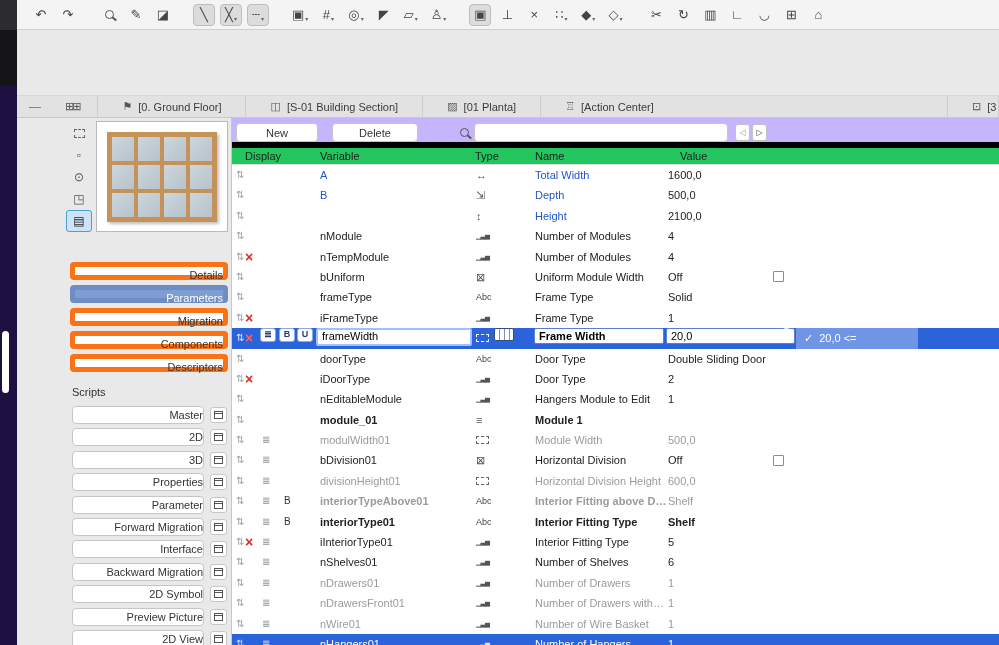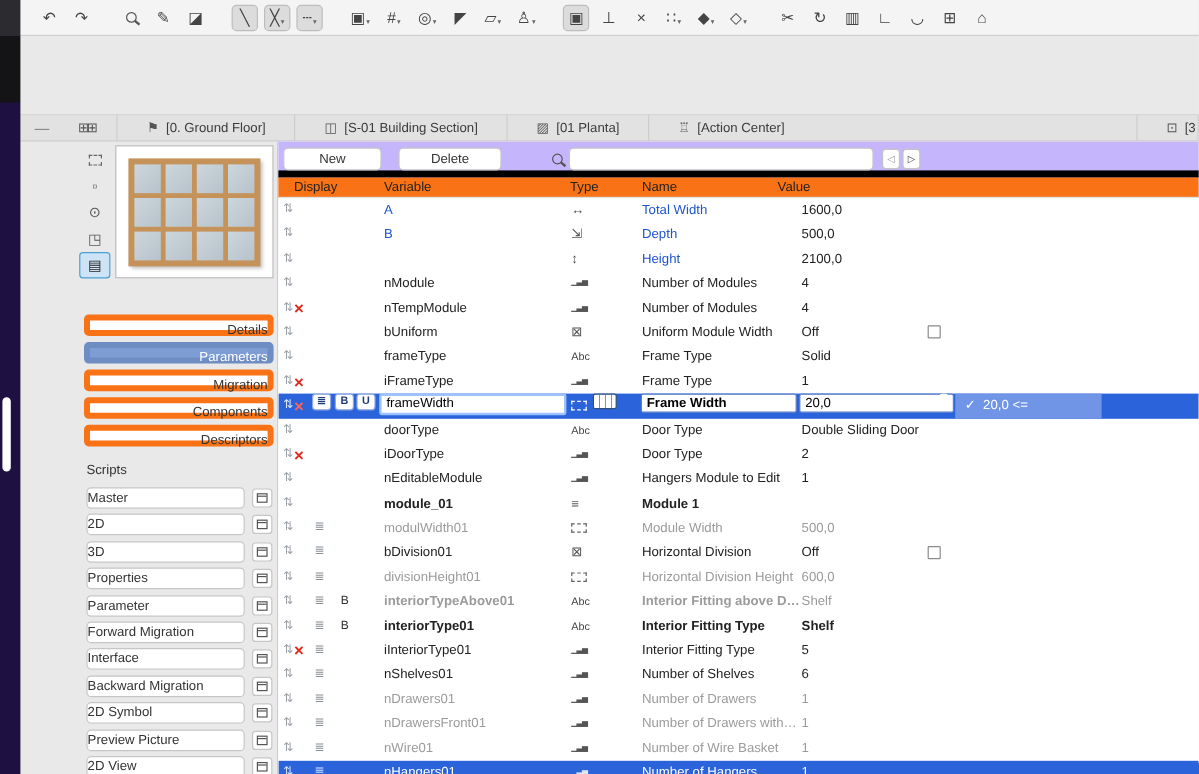--- a/index.html
+++ b/index.html
@@ -45,43 +45,43 @@
     grid-template-columns:repeat(4,1fr);grid-template-rows:repeat(3,1fr);gap:4px;box-shadow:2px 2px 3px rgba(0,0,0,.25)}
   .wcell{background:linear-gradient(135deg,#ccd6dd,#b7c2ca)}
   .navbtns{position:absolute;left:53px;top:144px;width:158px}
   .navbtn{height:18px;margin-bottom:5px;background:#fff;border:5px solid #f97316;border-radius:4px;
     text-align:right;line-height:16px;color:#333}
   .navbtn.active{background:#7d9dd4;border-color:#6e8dc2;color:#fff}
   .scripts-label{position:absolute;left:55px;top:268px;color:#333}
   .scriptbtns{position:absolute;left:55px;top:288px;width:158px}
   .script-row{height:22.4px;position:relative}
   .scriptbtn{position:absolute;left:0;top:0;width:132px;height:18px;background:#fff;border:1px solid #c6c6c6;
-    border-radius:4px;text-align:left;line-height:16px;color:#333}
+    border-radius:4px;text-align:right;line-height:16px;color:#333}
   .winbtn{position:absolute;left:138px;top:1px;width:17px;height:16px;background:#fff;border:1px solid #c6c6c6;
     border-radius:3px;display:flex;align-items:center;justify-content:center}
   .ic-window{width:9px;height:8px;border:1px solid #555;position:relative;display:inline-block}
   .ic-window::before{content:"";position:absolute;left:0;right:0;top:1px;height:1px;background:#555}
 
   
   .main{position:absolute;left:232px;top:118px;right:0;bottom:0;background:#fff}
   .controls{position:relative;height:30px;background:#c4b5fd;border-bottom:6px solid #000000}
   .btn{position:absolute;top:5px;height:19px;background:#fff;border:1px solid #c6c6c6;border-radius:4px;
     font-family:inherit;font-size:11px;color:#333}
   .btn.new{left:4px;width:82px}
   .btn.del{left:100px;width:86px}
   .controls .ic-mag{position:absolute;left:228px;top:10px}
   .search{position:absolute;left:242px;top:5px;width:254px;height:19px;border:1px solid #c6c6c6;border-radius:4px;
     background:#fff;font-family:inherit;font-size:11px;padding:0 6px;outline:none}
   .navarrow{position:absolute;top:6px;width:15px;height:17px;background:#fff;border:1px solid #c3c3c3;border-radius:3px;
     font-size:8px;color:#444;font-family:inherit;padding:0}
   .navarrow.prev{left:503px;color:#999}
   .navarrow.next{left:520px}
-  .thead{position:relative;height:17px;background:#f97316;border-bottom:1px solid #e0e0e0;color:#222}
+  .thead{position:relative;height:17px;background:#22c55e;border-bottom:1px solid #e0e0e0;color:#222}
   .th{position:absolute;top:0;line-height:16px}
-  .th1{left:13px}.th2{left:88px}.th3{left:243px}.th4{left:303px}.th5{left:416px}
+  .th1{left:13px}.th2{left:88px}.th3{left:243px}.th4{left:303px}.th5{left:448px}
 
   .rows{position:absolute;top:47px;left:0;right:0;bottom:0;overflow:hidden;background:#fff}
   .prow{position:relative;height:20.4px;line-height:20.4px;white-space:nowrap}
   .prow span{position:absolute;top:0;line-height:20.4px}
   .r-updown{left:4px;color:#9aa0a8;font-size:10px}
   .r-x{left:13px;color:#df2b1f;font-weight:bold;font-size:14px}
   .r-indent{left:30px;color:#8a9097;font-size:10px}
   .r-b{left:52px;font-size:10px;color:#333}
   .r-var{left:88px;width:152px;overflow:hidden}
   .r-name{left:303px;width:131px;overflow:hidden}

